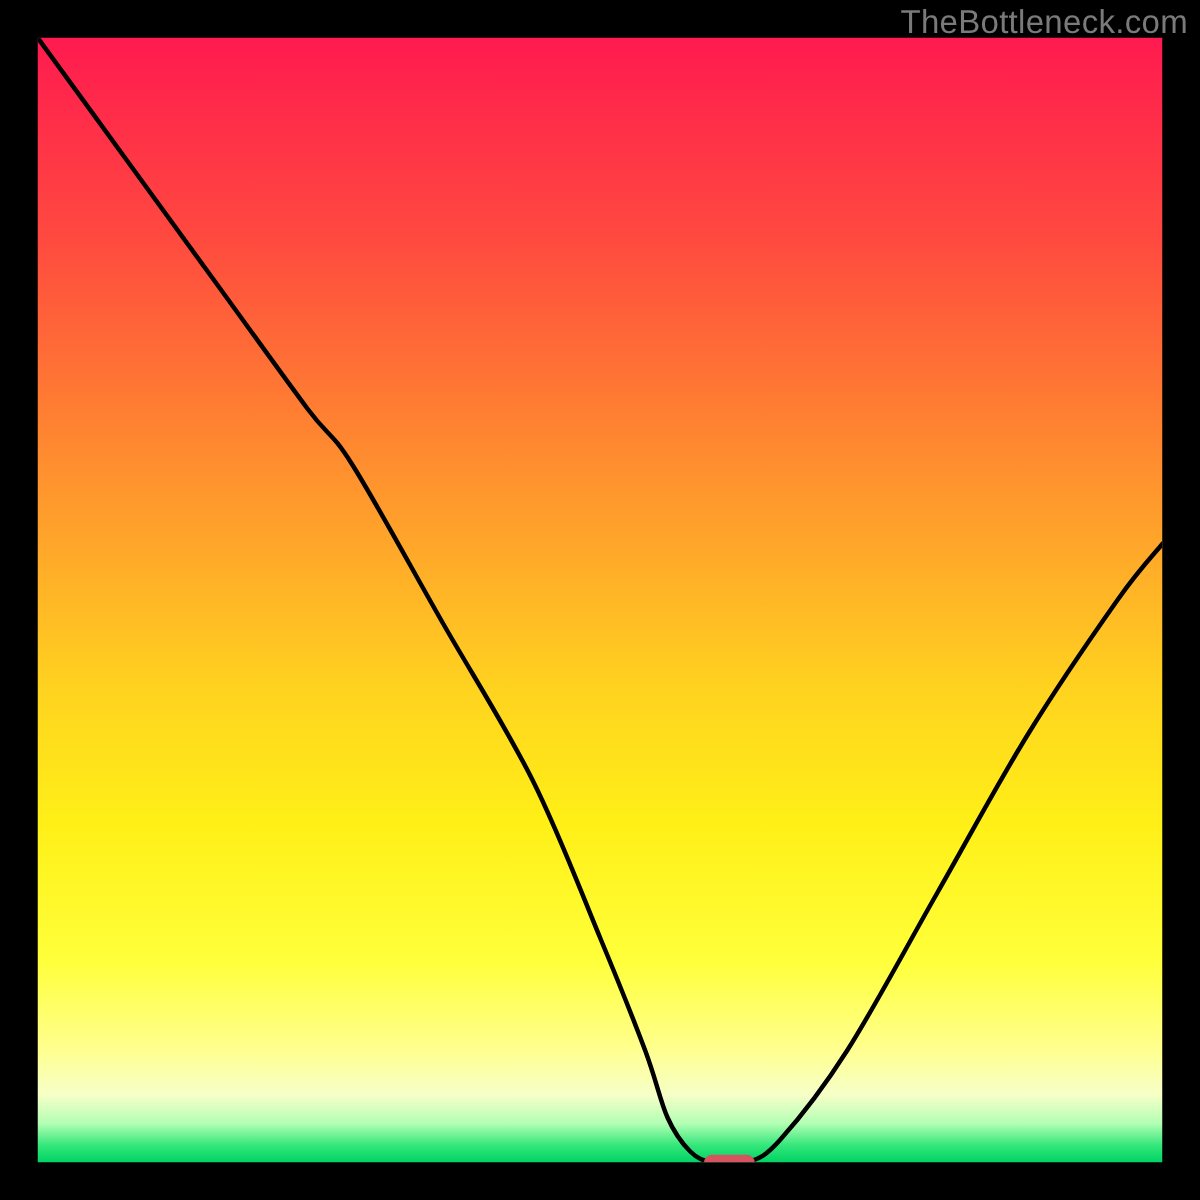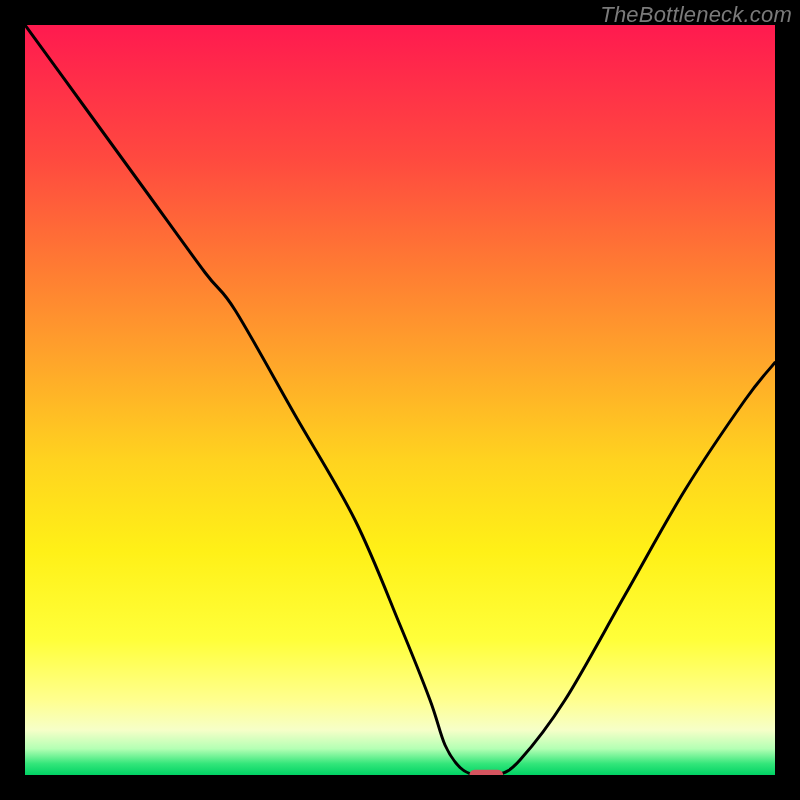--- a/index.html
+++ b/index.html
@@ -9,21 +9,20 @@
     height: 800px;
     background: #000;
     overflow: hidden;
     font-family: Arial, Helvetica, sans-serif;
   }
   .frame {
     position: relative;
     width: 800px;
     height: 800px;
     background: #000;
-    font-style: italic;
   }
   .watermark {
     position: absolute;
     top: 2px;
     right: 8px;
     color: #7a7a7a;
     font-size: 22px;
     font-weight: 500;
     letter-spacing: 0.2px;
     z-index: 5;

